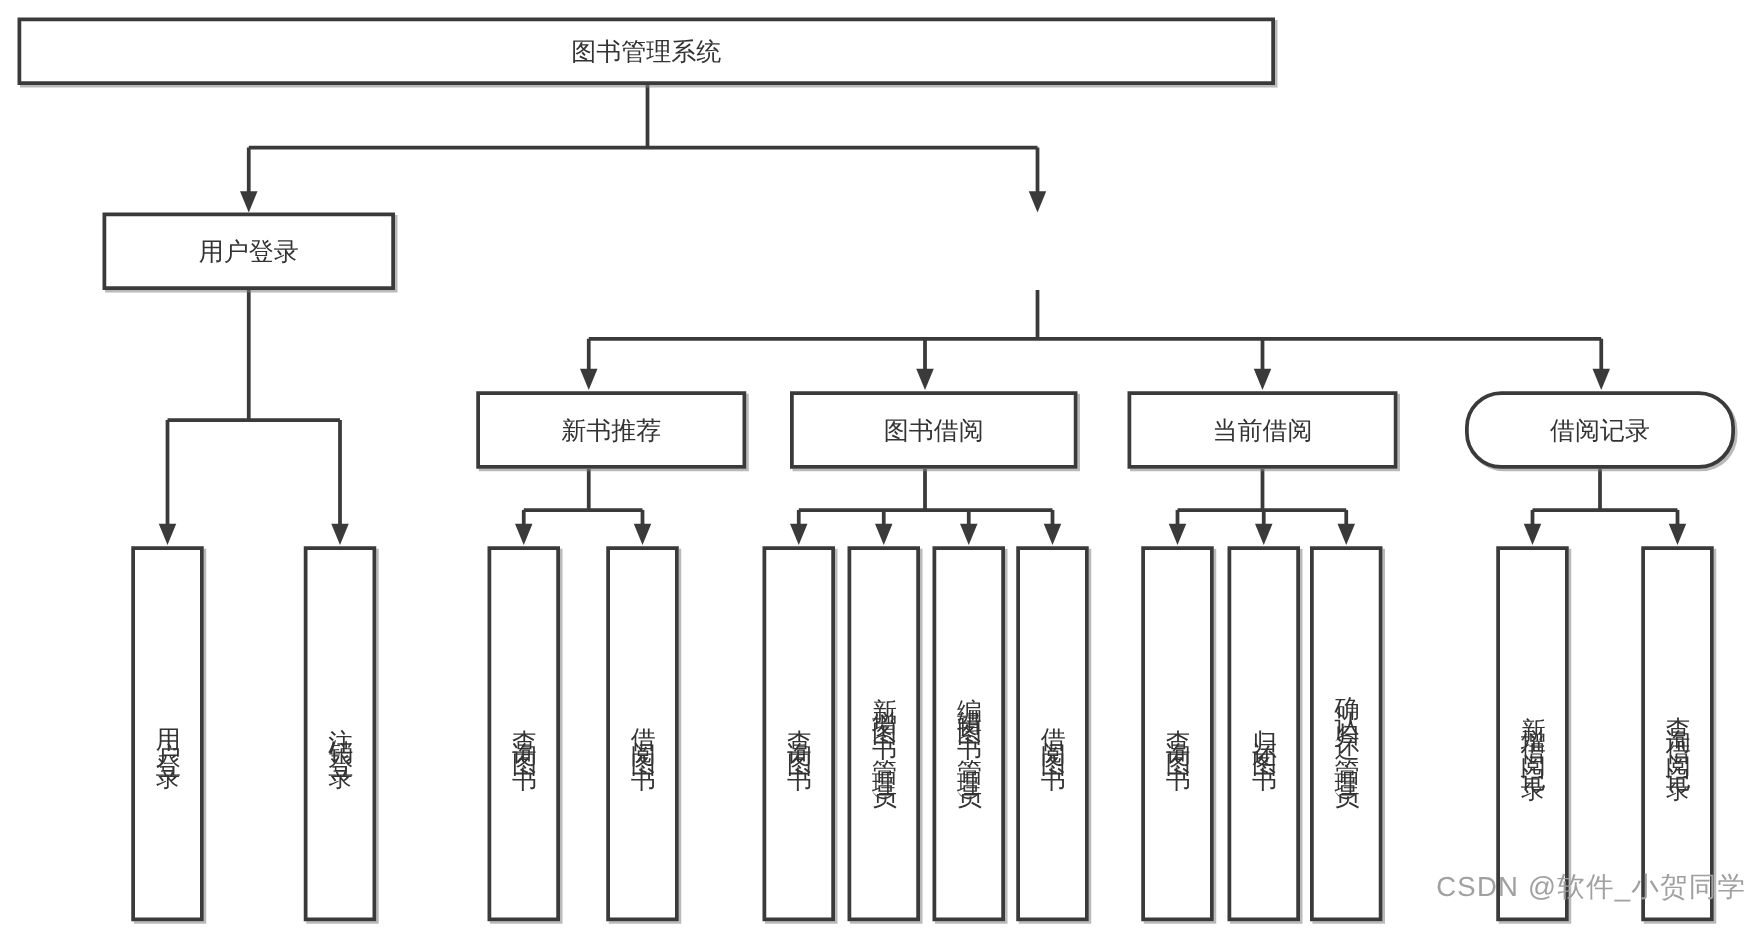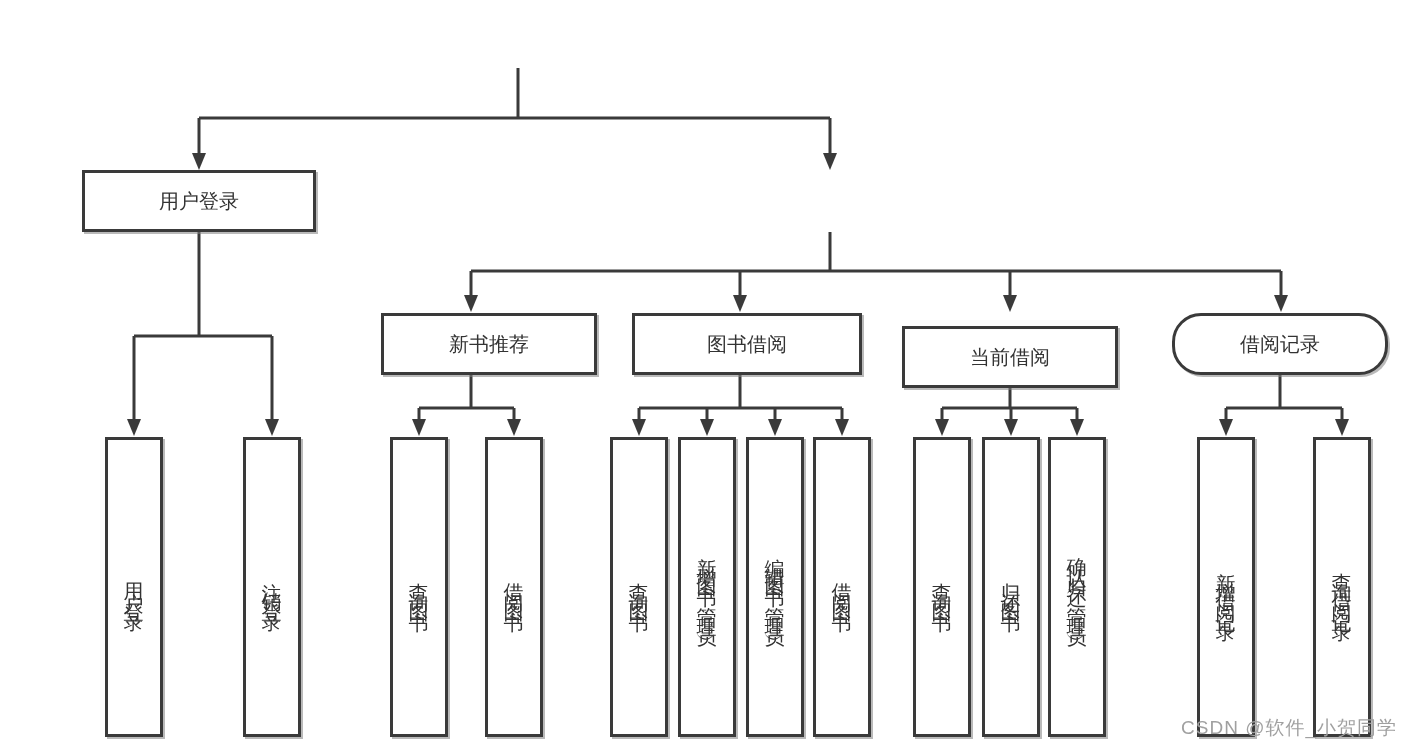--- a/index.html
+++ b/index.html
@@ -37,22 +37,22 @@
   }
   .tall .vtext {
     writing-mode: vertical-rl;
     text-orientation: mixed;
     letter-spacing: 10px;
     line-height: 1;
   }
   .watermark {
     position: absolute;
     right: 8px;
-    bottom: 6px;
-    font-size: 19px;
+    bottom: 22px;
+    font-size: 22px;
     color: #a0a0a0;
     letter-spacing: 1px;
     z-index: 5;
   }
 </style>
 </head>
 <body>
 
 <div class="canvas">
 
@@ -85,32 +85,35 @@
     <path d="M1010 375 V408 M942 408 H1077 M942 408 V421 M1011 408 V421 M1077 408 V421" stroke="#3a3a3a" stroke-width="3" fill="none"></path>
     <polygon points="935,419 949,419 942,436" fill="#3a3a3a"></polygon>
     <polygon points="1004,419 1018,419 1011,436" fill="#3a3a3a"></polygon>
     <polygon points="1070,419 1084,419 1077,436" fill="#3a3a3a"></polygon>
 
     <path d="M1280 375 V408 M1226 408 H1342 M1226 408 V421 M1342 408 V421" stroke="#3a3a3a" stroke-width="3" fill="none"></path>
     <polygon points="1219,419 1233,419 1226,436" fill="#3a3a3a"></polygon>
     <polygon points="1335,419 1349,419 1342,436" fill="#3a3a3a"></polygon>
   </svg>
 
+  <div class="box" style="left:14px; top:14px; width:1006px; height:54px;">
+    <span>图书管理系统</span>
+  </div>
 
   <div class="box" style="left:82px; top:170px; width:234px; height:62px;">
     <span>用户登录</span>
   </div>
 
   <div class="box" style="left:381px; top:313px; width:216px; height:62px;">
     <span>新书推荐</span>
   </div>
   <div class="box" style="left:632px; top:313px; width:230px; height:62px;">
     <span>图书借阅</span>
   </div>
-  <div class="box" style="left:902px; top:313px; width:216px; height:62px;margin-top:13px;">
+  <div class="box" style="left:902px; top:313px; width:216px; height:62px;">
     <span>当前借阅</span>
   </div>
   <div class="box" style="left:1172px; top:313px; width:216px; height:62px;border-radius:29px;">
     <span>借阅记录</span>
   </div>
 
   <div class="box tall" style="left:105px; top:437px; width:58px; height:300px;">
     <span class="vtext">用户登录</span>
   </div>
   <div class="box tall" style="left:243px; top:437px; width:58px; height:300px;">

